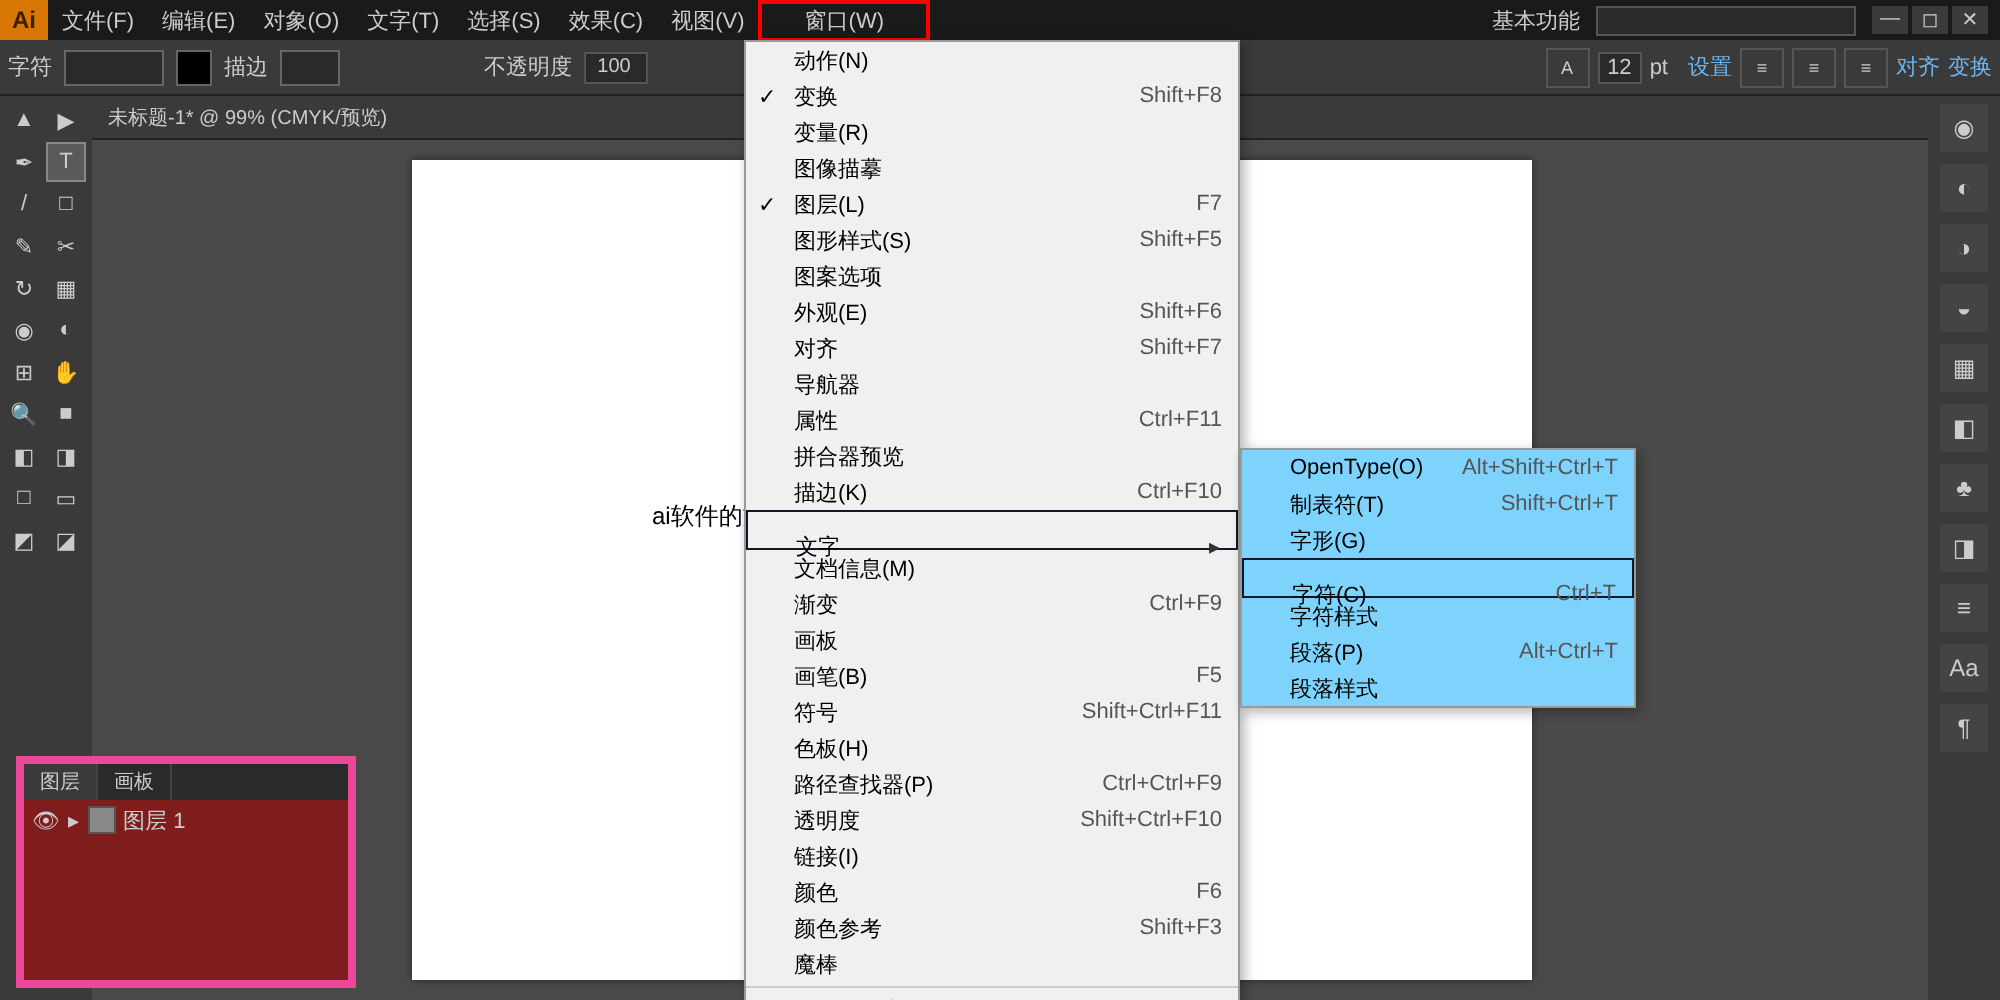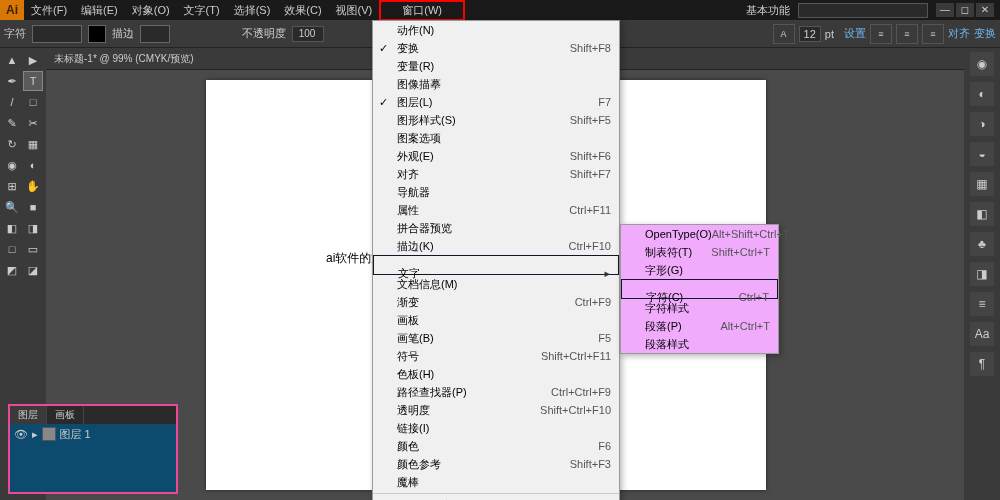--- a/index.html
+++ b/index.html
@@ -22,35 +22,35 @@
 .workspace { display: flex; height: 452px; }
 .tools { width: 46px; background: #3a3a3a; display: flex; flex-wrap: wrap; align-content: flex-start; padding: 2px; gap: 1px; }
 .tool { width: 20px; height: 20px; background: #3a3a3a; display: flex; align-items: center; justify-content: center; color: #ccc; font-size: 11px; cursor: pointer; }
 .tool.sel { background: #5a5a5a; border: 1px solid #888; }
 .canvas-area { flex: 1; background: #4a4a4a; position: relative; }
 .doctab { background: #3a3a3a; height: 22px; display: flex; align-items: center; padding-left: 8px; color: #ccc; font-size: 10px; border-bottom: 1px solid #222; }
 .artboard { position: absolute; top: 32px; left: 160px; width: 560px; height: 410px; background: #fff; box-shadow: 0 0 4px rgba(0,0,0,0.5); }
 .art-text { position: absolute; top: 170px; left: 120px; font-size: 12px; color: #000; }
 .right-panels { width: 36px; background: #3a3a3a; display: flex; flex-direction: column; align-items: center; padding-top: 4px; gap: 6px; }
 .rp-ico { width: 24px; height: 24px; background: #444; display: flex; align-items: center; justify-content: center; color: #ccc; font-size: 12px; }
-.layers-panel { position: absolute; left: 8px; bottom: 6px; width: 170px; height: 90px; background: #0c4a6e; border: 2px solid #ec4899; color: #ccc; }
+.layers-panel { position: absolute; left: 8px; bottom: 6px; width: 170px; height: 116px; background: #7f1d1d; border: 4px solid #ec4899; color: #ccc; }
 .lp-tabs { display: flex; background: #2a2a2a; height: 18px; font-size: 10px; }
 .lp-tab { padding: 2px 8px; border-right: 1px solid #444; }
 .lp-tab.act { background: #3a3a3a; }
 .lp-row { display: flex; align-items: center; height: 20px; padding: 0 4px; gap: 4px; }
 .eye { width: 14px; }
 .lp-sw { width: 14px; height: 14px; background: #888; border: 1px solid #555; }
 .dropdown { position: absolute; top: 20px; left: 372px; width: 248px; background: #f0f0f0; border: 1px solid #999; box-shadow: 2px 2px 6px rgba(0,0,0,0.3); z-index: 100; color: #000; font-size: 11px; }
 .dd-item { display: flex; align-items: center; height: 18px; padding: 0 8px 0 24px; cursor: pointer; position: relative; }
 .dd-item.check::before { content: "✓"; position: absolute; left: 6px; }
 .dd-item .sc { margin-left: auto; color: #555; }
 .dd-item .arr { margin-left: auto; color: #333; }
 .dd-item.hl { border: 1px solid #0f172a; height: 20px; padding-top: 16px; }
 .dd-sep { height: 1px; background: #ccc; margin: 2px 0; }
-.submenu { position: absolute; top: 224px; left: 620px; width: 159px; background: #f0abfc; border: 1px solid #999; box-shadow: 2px 2px 6px rgba(0,0,0,0.3); z-index: 101; color: #000; font-size: 11px; }
+.submenu { position: absolute; top: 224px; left: 620px; width: 198px; background: #7dd3fc; border: 1px solid #999; box-shadow: 2px 2px 6px rgba(0,0,0,0.3); z-index: 101; color: #000; font-size: 11px; }
 </style>
 </head>
 <body>
 
 <div class="titlebar">
   <div class="ai-logo">Ai</div>
   <div class="menubar" id="menubar">
       <div class="menu-item">文件(F)</div>
       <div class="menu-item">编辑(E)</div>
       <div class="menu-item">对象(O)</div>

